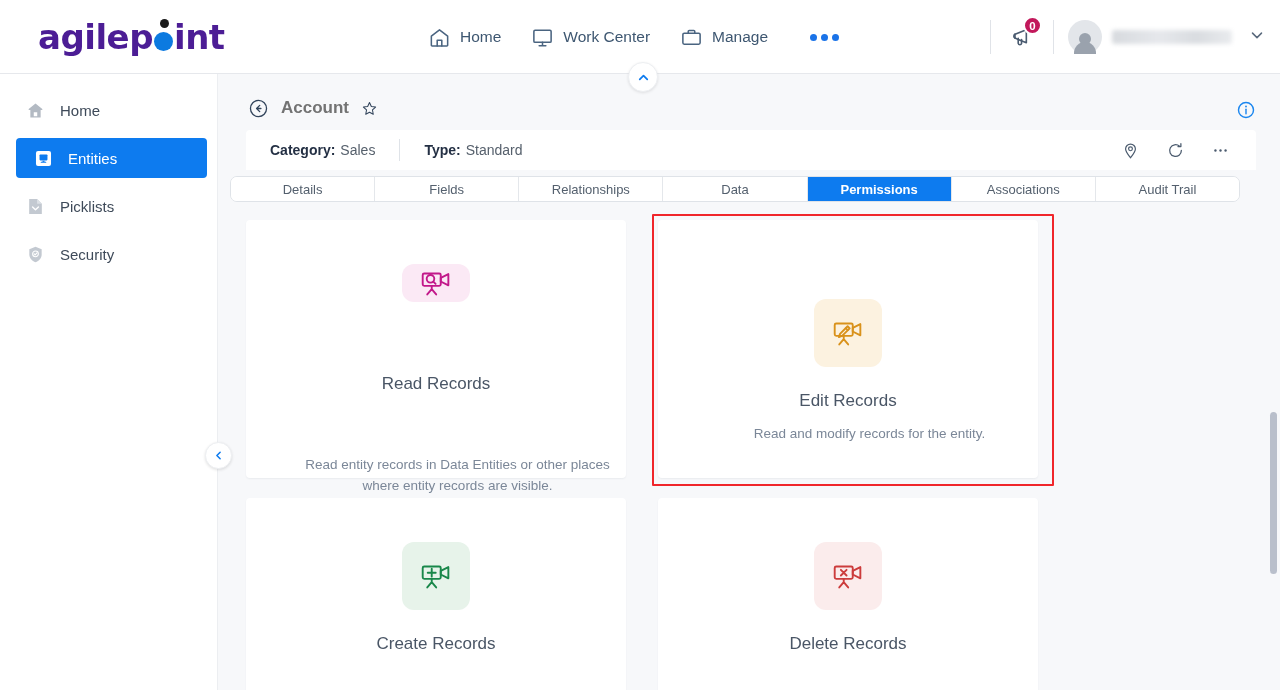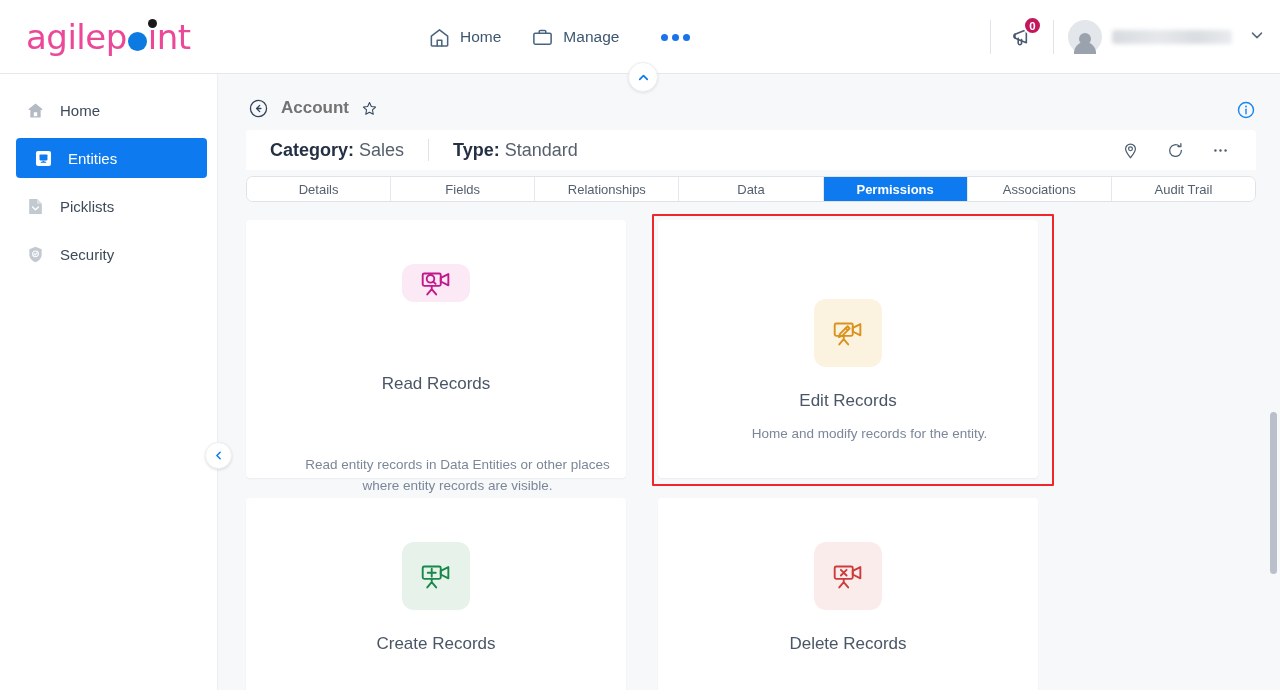--- a/index.html
+++ b/index.html
@@ -19,24 +19,25 @@
     display: flex; align-items: center;
   }
   .logo {
     position: absolute; left: 26px; top: 17px;
     height: 40px; display: flex; align-items: center;
   }
   .logo-text {
     font-family: "DejaVu Sans", sans-serif;
     font-size: 34px;
     letter-spacing: -0.5px;
-    color: #ec4899;
-    font-weight: 400;
+    color: #4c1d95;
+    font-weight: 700;
     position: relative;
     line-height: 40px;
+    margin-left: 12px;
   }
   .logo-dot {
     display: inline-block;
     width: 19px; height: 19px;
     border-radius: 50%;
     background: #0c7ae0;
     vertical-align: -2px;
     margin: 0 1px;
   }
   .logo-idot {
@@ -178,34 +179,34 @@
   }
 
   .meta-bar {
     position: absolute; left: 28px; top: 56px;
     width: 1010px; height: 40px;
     background: #ffffff;
     border-radius: 4px 4px 0 0;
     display: flex; align-items: center;
   }
   .meta-item {
-    font-size: 18px; color: #56606c;
+    font-size: 14px; color: #56606c;
     padding: 0 24px;
     display: flex; align-items: center; height: 22px;
   }
   .meta-item b { color: #243044; font-weight: bold; margin-right: 5px; }
   .meta-sep { width: 1px; height: 22px; background: #dfe3e8; }
   .meta-actions {
     margin-left: auto; display: flex; align-items: center; gap: 26px;
     padding-right: 26px;
   }
   .meta-actions .act { cursor: pointer; display:flex; align-items:center; color:#4b5b6e;}
 
   .tabs {
-    position: absolute; left: 28px; top: 102px;
+    position: absolute; left: 12px; top: 102px;
     width: 1010px; height: 26px;
     display: flex;
     border: 1px solid #dfe3e8;
     border-radius: 7px;
     background: #fff;
     overflow: hidden;
   }
   .tab {
     flex: 1;
     display: flex; align-items: center; justify-content: center;
@@ -301,20 +302,29 @@
     <div class="navitem">
       <span class="ic">
         <svg width="23" height="23" viewBox="0 0 24 24" fill="none" stroke="#4a6480" stroke-width="1.6" stroke-linecap="round" stroke-linejoin="round">
           <path d="M3.5 10.5 12 4l8.5 6.5V20a.8.8 0 0 1-.8.8H4.3a.8.8 0 0 1-.8-.8z"></path>
           <path d="M9.6 20.8v-6h4.8v6"></path>
         </svg>
       </span>
       <span>Home</span>
     </div>
 
+    <div class="navitem">
+      <span class="ic">
+        <svg width="23" height="23" viewBox="0 0 24 24" fill="none" stroke="#4a6480" stroke-width="1.6" stroke-linecap="round" stroke-linejoin="round">
+          <rect x="3" y="4.5" width="18" height="12.5" rx="1.2"></rect>
+          <path d="M12 17v3M8.5 20.5h7"></path>
+        </svg>
+      </span>
+      <span>Work Center</span>
+    </div>
 
     <div class="navitem">
       <span class="ic">
         <svg width="23" height="23" viewBox="0 0 24 24" fill="none" stroke="#4a6480" stroke-width="1.6" stroke-linecap="round" stroke-linejoin="round">
           <rect x="3" y="7.5" width="18" height="11.5" rx="1.4"></rect>
           <path d="M8.6 7.5V5.6a1 1 0 0 1 1-1h4.8a1 1 0 0 1 1 1v1.9"></path>
         </svg>
       </span>
       <span>Manage</span>
     </div>
@@ -499,21 +509,21 @@
       <div class="card-ic" style="background:#fcf2e0">
         <svg width="38" height="38" viewBox="0 0 40 40" fill="none" stroke="#d9921b" stroke-width="2" stroke-linecap="round" stroke-linejoin="round">
           <rect x="6" y="10" width="19" height="13" rx="1.6"></rect>
           <path d="M25 14.6 33 10.6v11.8L25 18.4z"></path>
           <path d="M19.6 12.9 11.6 20.9l-1.2 3.4 3.4-1.2 8-8z"></path>
           <path d="M17.6 14.9l2.1 2.1"></path>
           <path d="M15.5 23v3.4M15.5 26.4 10.8 32M15.5 26.4 20.2 32"></path>
         </svg>
       </div>
       <div class="card-title">Edit Records</div>
-      <div class="card-desc">Home and modify records for the entity.</div>
+      <div class="card-desc">Read and modify records for the entity.</div>
     </div>
 
     <div class="card c3">
       <div class="card-ic" style="background:#e7f3ea">
         <svg width="38" height="38" viewBox="0 0 40 40" fill="none" stroke="#19874a" stroke-width="2" stroke-linecap="round" stroke-linejoin="round">
           <rect x="6" y="10" width="19" height="13" rx="1.6"></rect>
           <path d="M25 14.6 33 10.6v11.8L25 18.4z"></path>
           <path d="M15.5 12.3v8.4M11.3 16.5h8.4"></path>
           <path d="M15.5 23v3.4M15.5 26.4 10.8 32M15.5 26.4 20.2 32"></path>
         </svg>

